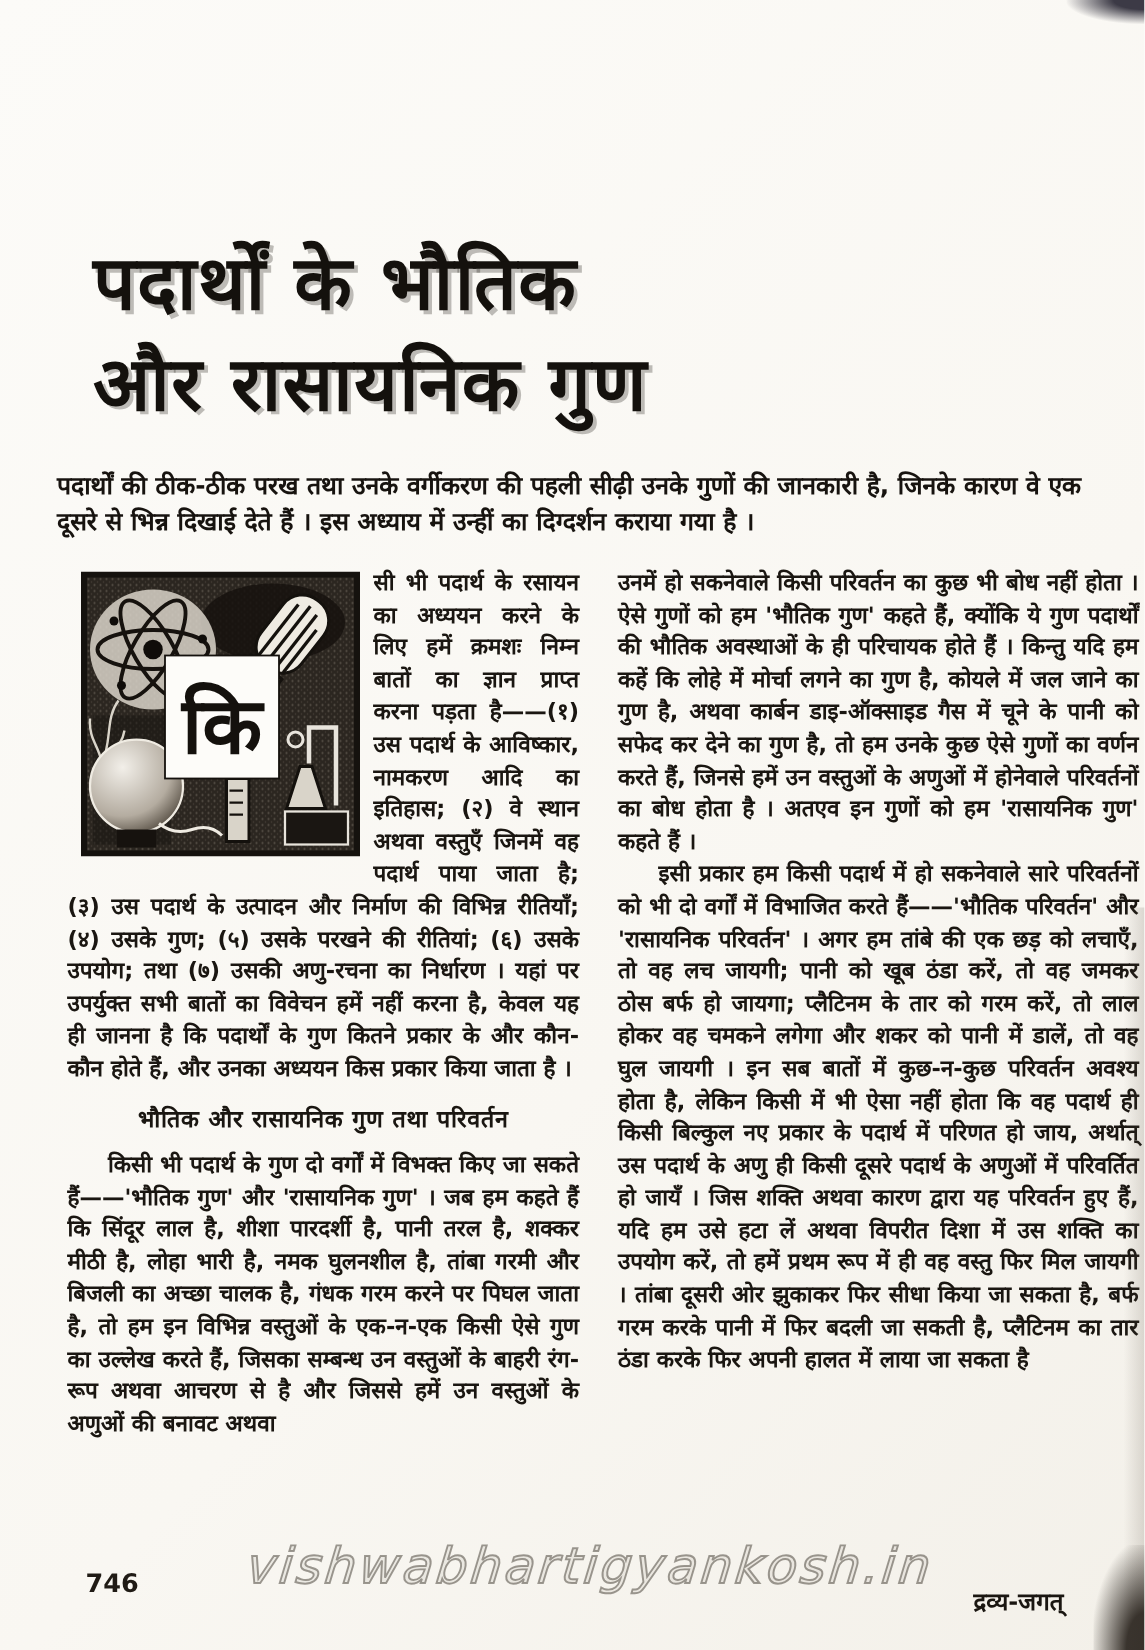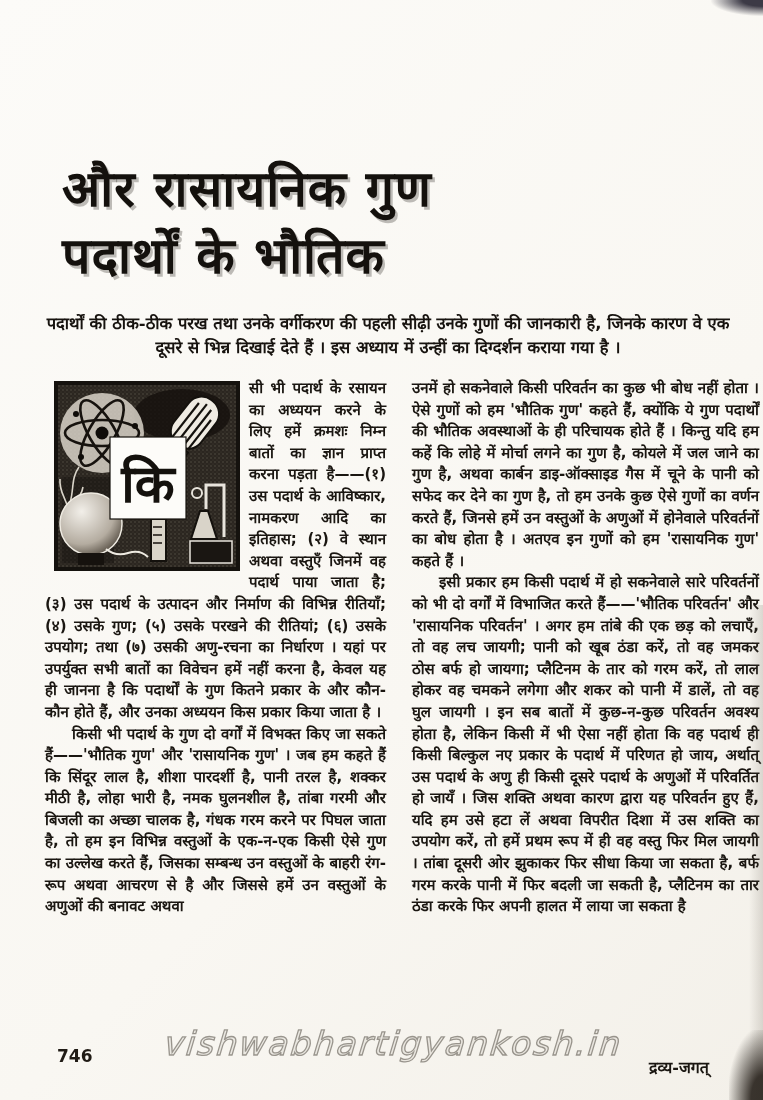--- a/index.html
+++ b/index.html
@@ -10,21 +10,21 @@
     color:#17130f;
   }
   .page-title{
     position:absolute;left:62px;top:156px;
     font-size:50px;line-height:67px;font-weight:bold;color:#14110d;
     letter-spacing:1px;white-space:nowrap;
     text-shadow:2.5px 2.5px 0 rgba(30,24,18,.28);
   }
   .intro{
     position:absolute;left:38px;top:312px;width:700px;
-    text-align:center;font-size:16.5px;line-height:24px;font-weight:bold;
+    text-align:left;font-size:16.5px;line-height:24px;font-weight:bold;
     color:#17130f;
   }
   .col{
     position:absolute;top:378px;font-size:15px;line-height:21.6px;
     text-align:justify;font-weight:600;color:#1a1611;
   }
   .col p{margin:0;}
   .col-left{left:45px;width:341px;}
   .col-right{left:412px;width:347px;}
   .illustration{
@@ -56,22 +56,22 @@
   }
   .edge-shade-right{
     position:absolute;right:0;top:55%;width:14px;height:45%;
     background:linear-gradient(to left,rgba(90,80,68,.18),rgba(90,80,68,0));
   }
 </style>
 </head>
 <body>
 
 <div class="page-title">
+  <div>पदार्थों के भौतिक</div>
   <div>और रासायनिक गुण</div>
-  <div>पदार्थों के भौतिक</div>
 </div>
 
 <div class="intro">पदार्थों की ठीक-ठीक परख तथा उनके वर्गीकरण की पहली सीढ़ी उनके गुणों की जानकारी है, जिनके कारण वे एक दूसरे से भिन्न दिखाई देते हैं । इस अध्याय में उन्हीं का दिग्दर्शन कराया गया है ।</div>
 
 <div class="col col-left">
   <figure class="illustration">
     <svg viewBox="0 0 186 190" xmlns="http://www.w3.org/2000/svg">
       <defs>
         <pattern id="ht" width="4" height="4" patternUnits="userSpaceOnUse">
           <rect width="4" height="4" fill="#2b2620"></rect>
@@ -139,20 +139,21 @@
         <line x1="99" y1="162" x2="108" y2="162" stroke="#14110d" stroke-width="1.5"></line>
       </g>
 
       <g>
         <rect x="56" y="56" width="76" height="82" fill="#fdfcf9" stroke="#14110d" stroke-width="1.2"></rect>
         <text x="94" y="121" text-anchor="middle" font-size="52" font-weight="bold" fill="#14110d" font-family="DejaVu Sans, sans-serif">कि</text>
       </g>
     </svg>
   </figure>
   <p><span>सी भी पदार्थ के रसायन का अध्ययन करने के लिए हमें क्रमशः निम्न बातों का ज्ञान प्राप्त करना पड़ता है——(१) उस पदार्थ के आविष्कार, नामकरण आदि का इतिहास; (२) वे स्थान</span> <span>अथवा वस्तुएँ जिनमें वह पदार्थ पाया जाता है; (३) उस पदार्थ के उत्पादन और निर्माण की विभिन्न रीतियाँ; (४) उसके गुण; (५) उसके परखने की रीतियां; (६) उसके उपयोग; तथा (७) उसकी अणु-रचना का निर्धारण । यहां पर उपर्युक्त सभी बातों का विवेचन हमें नहीं करना है, केवल यह ही जानना है कि पदार्थों के गुण कितने प्रकार के और कौन-कौन होते हैं, और उनका अध्ययन किस प्रकार किया जाता है ।</span></p>
+  <h3 class="subheading">भौतिक और रासायनिक गुण तथा परिवर्तन</h3>
   <p class="indent">किसी भी पदार्थ के गुण दो वर्गों में विभक्त किए जा सकते हैं——'भौतिक गुण' और 'रासायनिक गुण' । जब हम कहते हैं कि सिंदूर लाल है, शीशा पारदर्शी है, पानी तरल है, शक्कर मीठी है, लोहा भारी है, नमक घुलनशील है, तांबा गरमी और बिजली का अच्छा चालक है, गंधक गरम करने पर पिघल जाता है, तो हम इन विभिन्न वस्तुओं के एक-न-एक किसी ऐसे गुण का उल्लेख करते हैं, जिसका सम्बन्ध उन वस्तुओं के बाहरी रंग-रूप अथवा आचरण से है और जिससे हमें उन वस्तुओं के अणुओं की बनावट अथवा</p>
 </div>
 
 <div class="col col-right">
   <p>उनमें हो सकनेवाले किसी परिवर्तन का कुछ भी बोध नहीं होता । ऐसे गुणों को हम 'भौतिक गुण' कहते हैं, क्योंकि ये गुण पदार्थों की भौतिक अवस्थाओं के ही परिचायक होते हैं । किन्तु यदि हम कहें कि लोहे में मोर्चा लगने का गुण है, कोयले में जल जाने का गुण है, अथवा कार्बन डाइ-ऑक्साइड गैस में चूने के पानी को सफेद कर देने का गुण है, तो हम उनके कुछ ऐसे गुणों का वर्णन करते हैं, जिनसे हमें उन वस्तुओं के अणुओं में होनेवाले परिवर्तनों का बोध होता है । अतएव इन गुणों को हम 'रासायनिक गुण' कहते हैं ।</p>
   <p class="indent spacer-top">इसी प्रकार हम किसी पदार्थ में हो सकनेवाले सारे परिवर्तनों को भी दो वर्गों में विभाजित करते हैं——'भौतिक परिवर्तन' और 'रासायनिक परिवर्तन' । अगर हम तांबे की एक छड़ को लचाएँ, तो वह लच जायगी; पानी को खूब ठंडा करें, तो वह जमकर ठोस बर्फ हो जायगा; प्लैटिनम के तार को गरम करें, तो लाल होकर वह चमकने लगेगा और शकर को पानी में डालें, तो वह घुल जायगी । इन सब बातों में कुछ-न-कुछ परिवर्तन अवश्य होता है, लेकिन किसी में भी ऐसा नहीं होता कि वह पदार्थ ही किसी बिल्कुल नए प्रकार के पदार्थ में परिणत हो जाय, अर्थात् उस पदार्थ के अणु ही किसी दूसरे पदार्थ के अणुओं में परिवर्तित हो जायँ । जिस शक्ति अथवा कारण द्वारा यह परिवर्तन हुए हैं, यदि हम उसे हटा लें अथवा विपरीत दिशा में उस शक्ति का उपयोग करें, तो हमें प्रथम रूप में ही वह वस्तु फिर मिल जायगी । तांबा दूसरी ओर झुकाकर फिर सीधा किया जा सकता है, बर्फ गरम करके पानी में फिर बदली जा सकती है, प्लैटिनम का तार ठंडा करके फिर अपनी हालत में लाया जा सकता है</p>
 </div>
 
 <div class="watermark">vishwabhartigyankosh.in</div>
 

